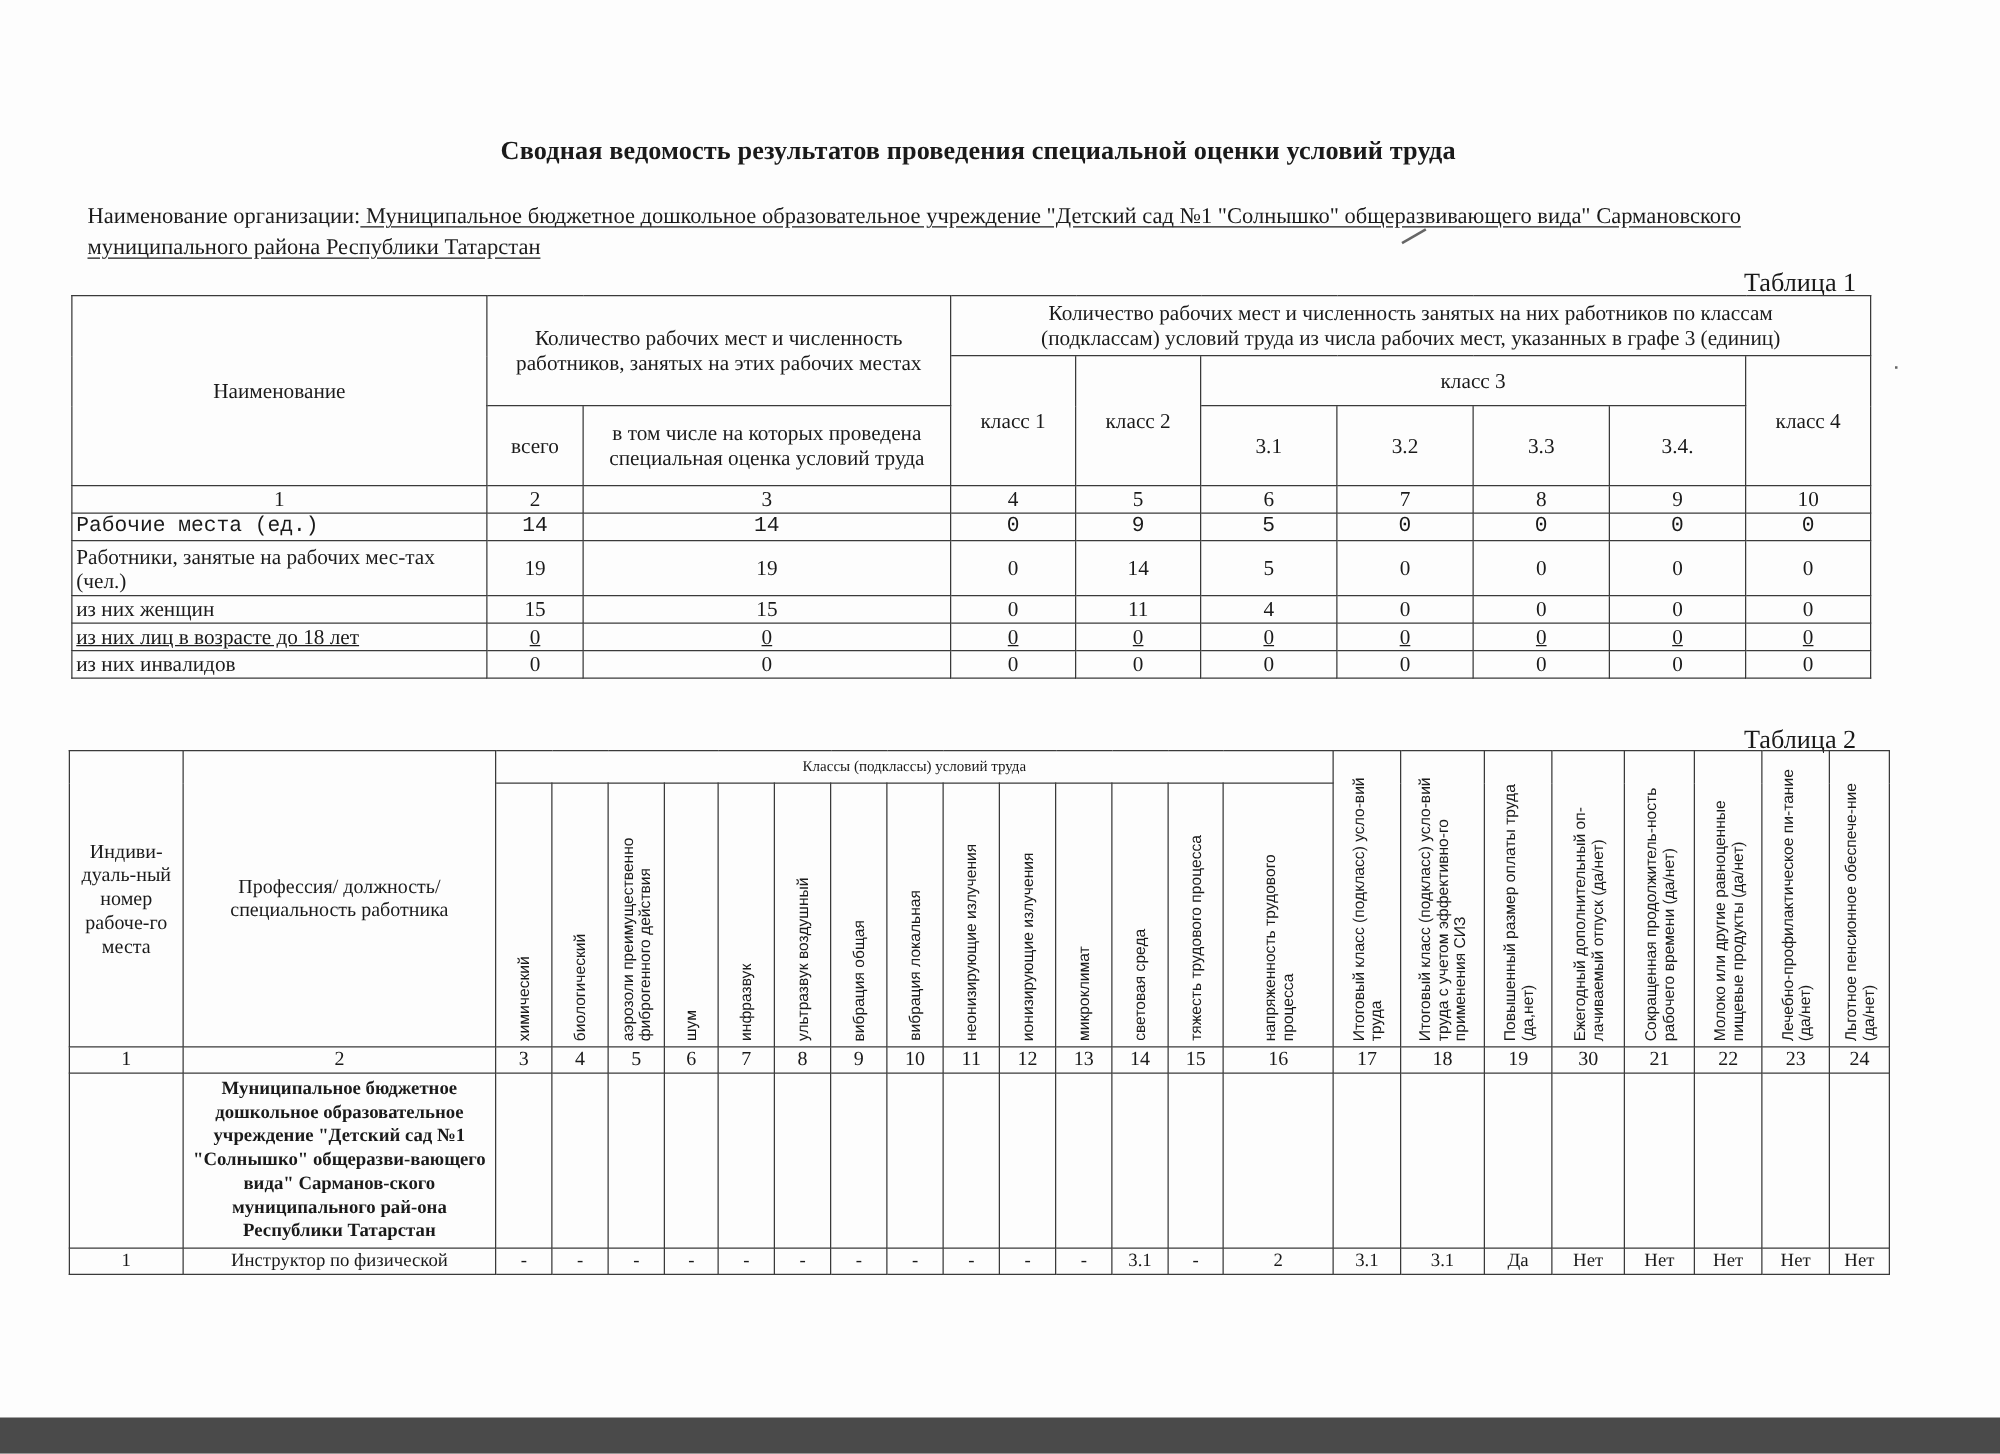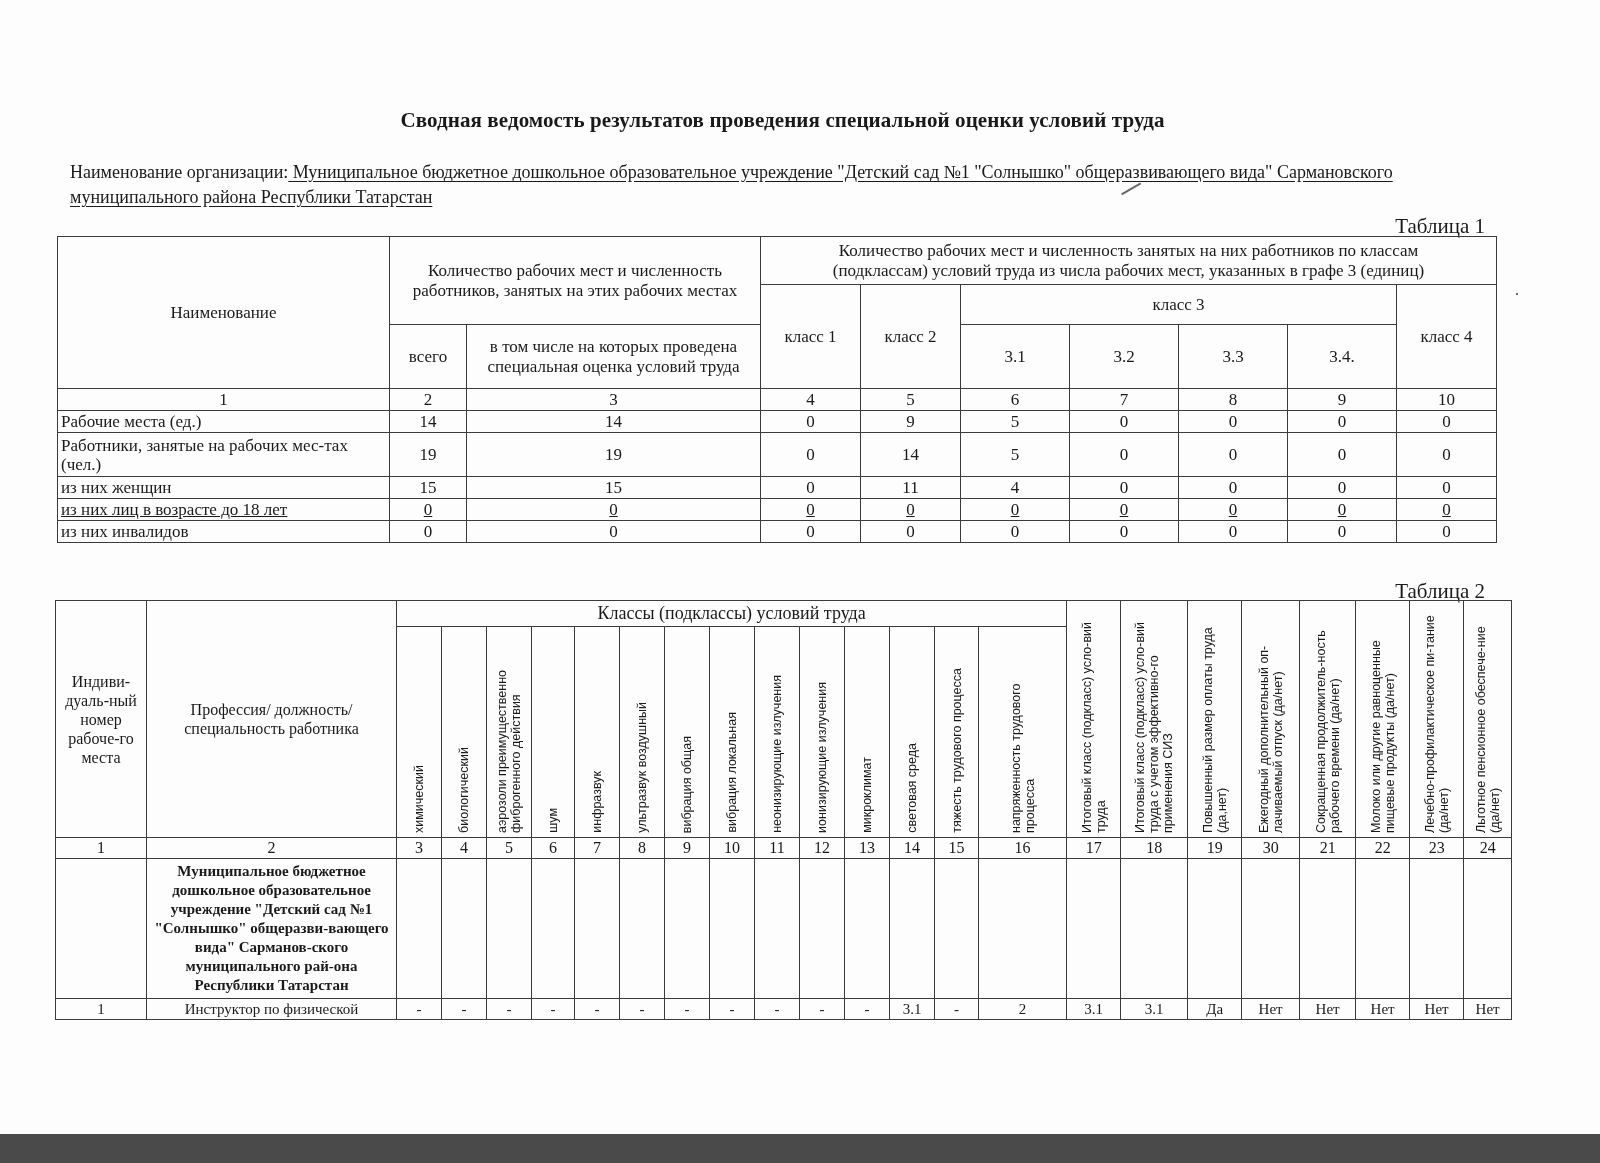--- a/index.html
+++ b/index.html
@@ -95,21 +95,21 @@
     <td>4</td>
     <td>5</td>
     <td>6</td>
     <td>7</td>
     <td>8</td>
     <td>9</td>
     <td>10</td>
   </tr>
   </tbody>
     <tbody id="t1-body">
-      <tr style="height: 22px;">
+      <tr style="height: 22px; font-family: Liberation Mono, monospace;">
         <td class="left">Рабочие места (ед.)</td>
         <td>14</td>
         <td>14</td>
         <td>0</td>
         <td>9</td>
         <td>5</td>
         <td>0</td>
         <td>0</td>
         <td>0</td>
         <td>0</td>
@@ -191,21 +191,21 @@
       <col style="width:58px">
     <col style="width:56px">
       <col style="width:54px">
       <col style="width:54px">
       <col style="width:48px">
   </colgroup>
   <tbody>
       <tr style="height:26px">
     <th rowspan="2" style="font-size:16px;padding:0 3px">Индиви-дуаль-ный номер рабоче-го места</th>
     <th rowspan="2" style="font-size:16px;padding:0 0">Профессия/ должность/ специальность работника</th>
-    <th colspan="14" style="font-size:18px">Классы (подклассы) условий труда</th>
+    <th colspan="14" style="font-size:12px">Классы (подклассы) условий труда</th>
     <th rowspan="2" id="oc0">
           <div class="vert-wrap" style="height: 232px;">
             <span class="vert" style="max-height: 226px;">Итоговый класс (подкласс) усло-вий труда</span>
           </div>
         </th>
         <th rowspan="2" id="oc1">
           <div class="vert-wrap" style="height: 232px;">
             <span class="vert" style="max-height: 226px;">Итоговый класс (подкласс) усло-вий труда с учетом эффективно-го применения СИЗ</span>
           </div>
         </th>

